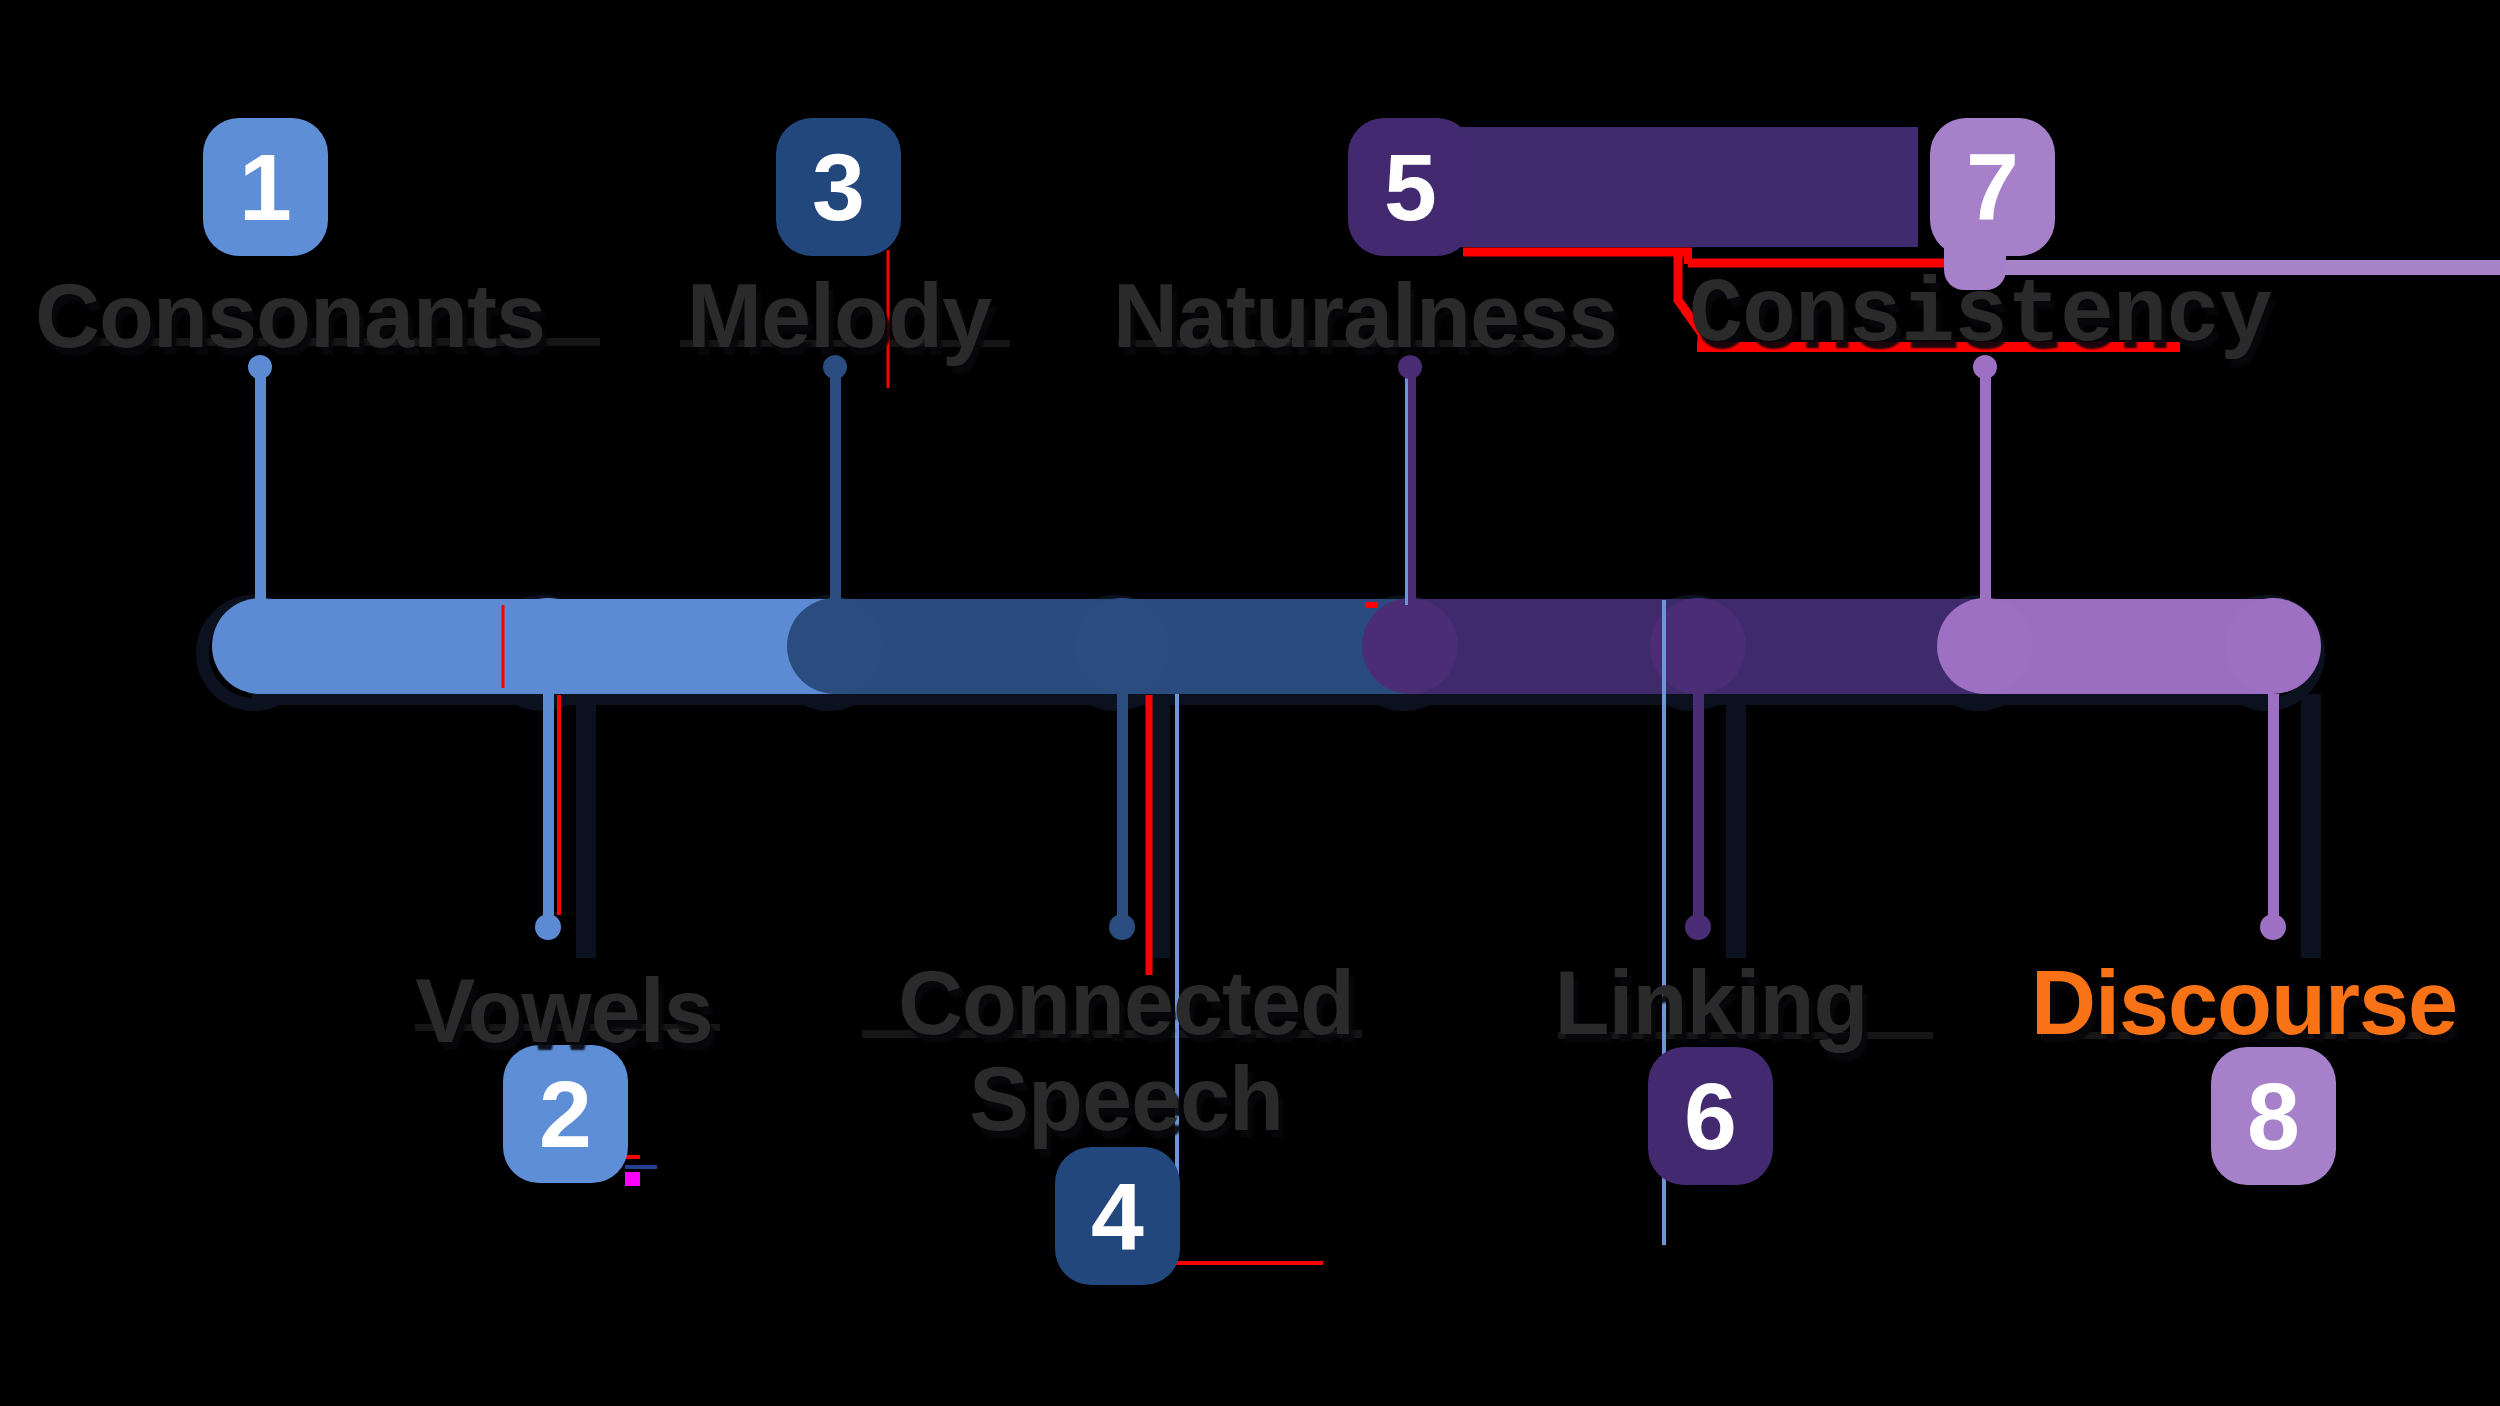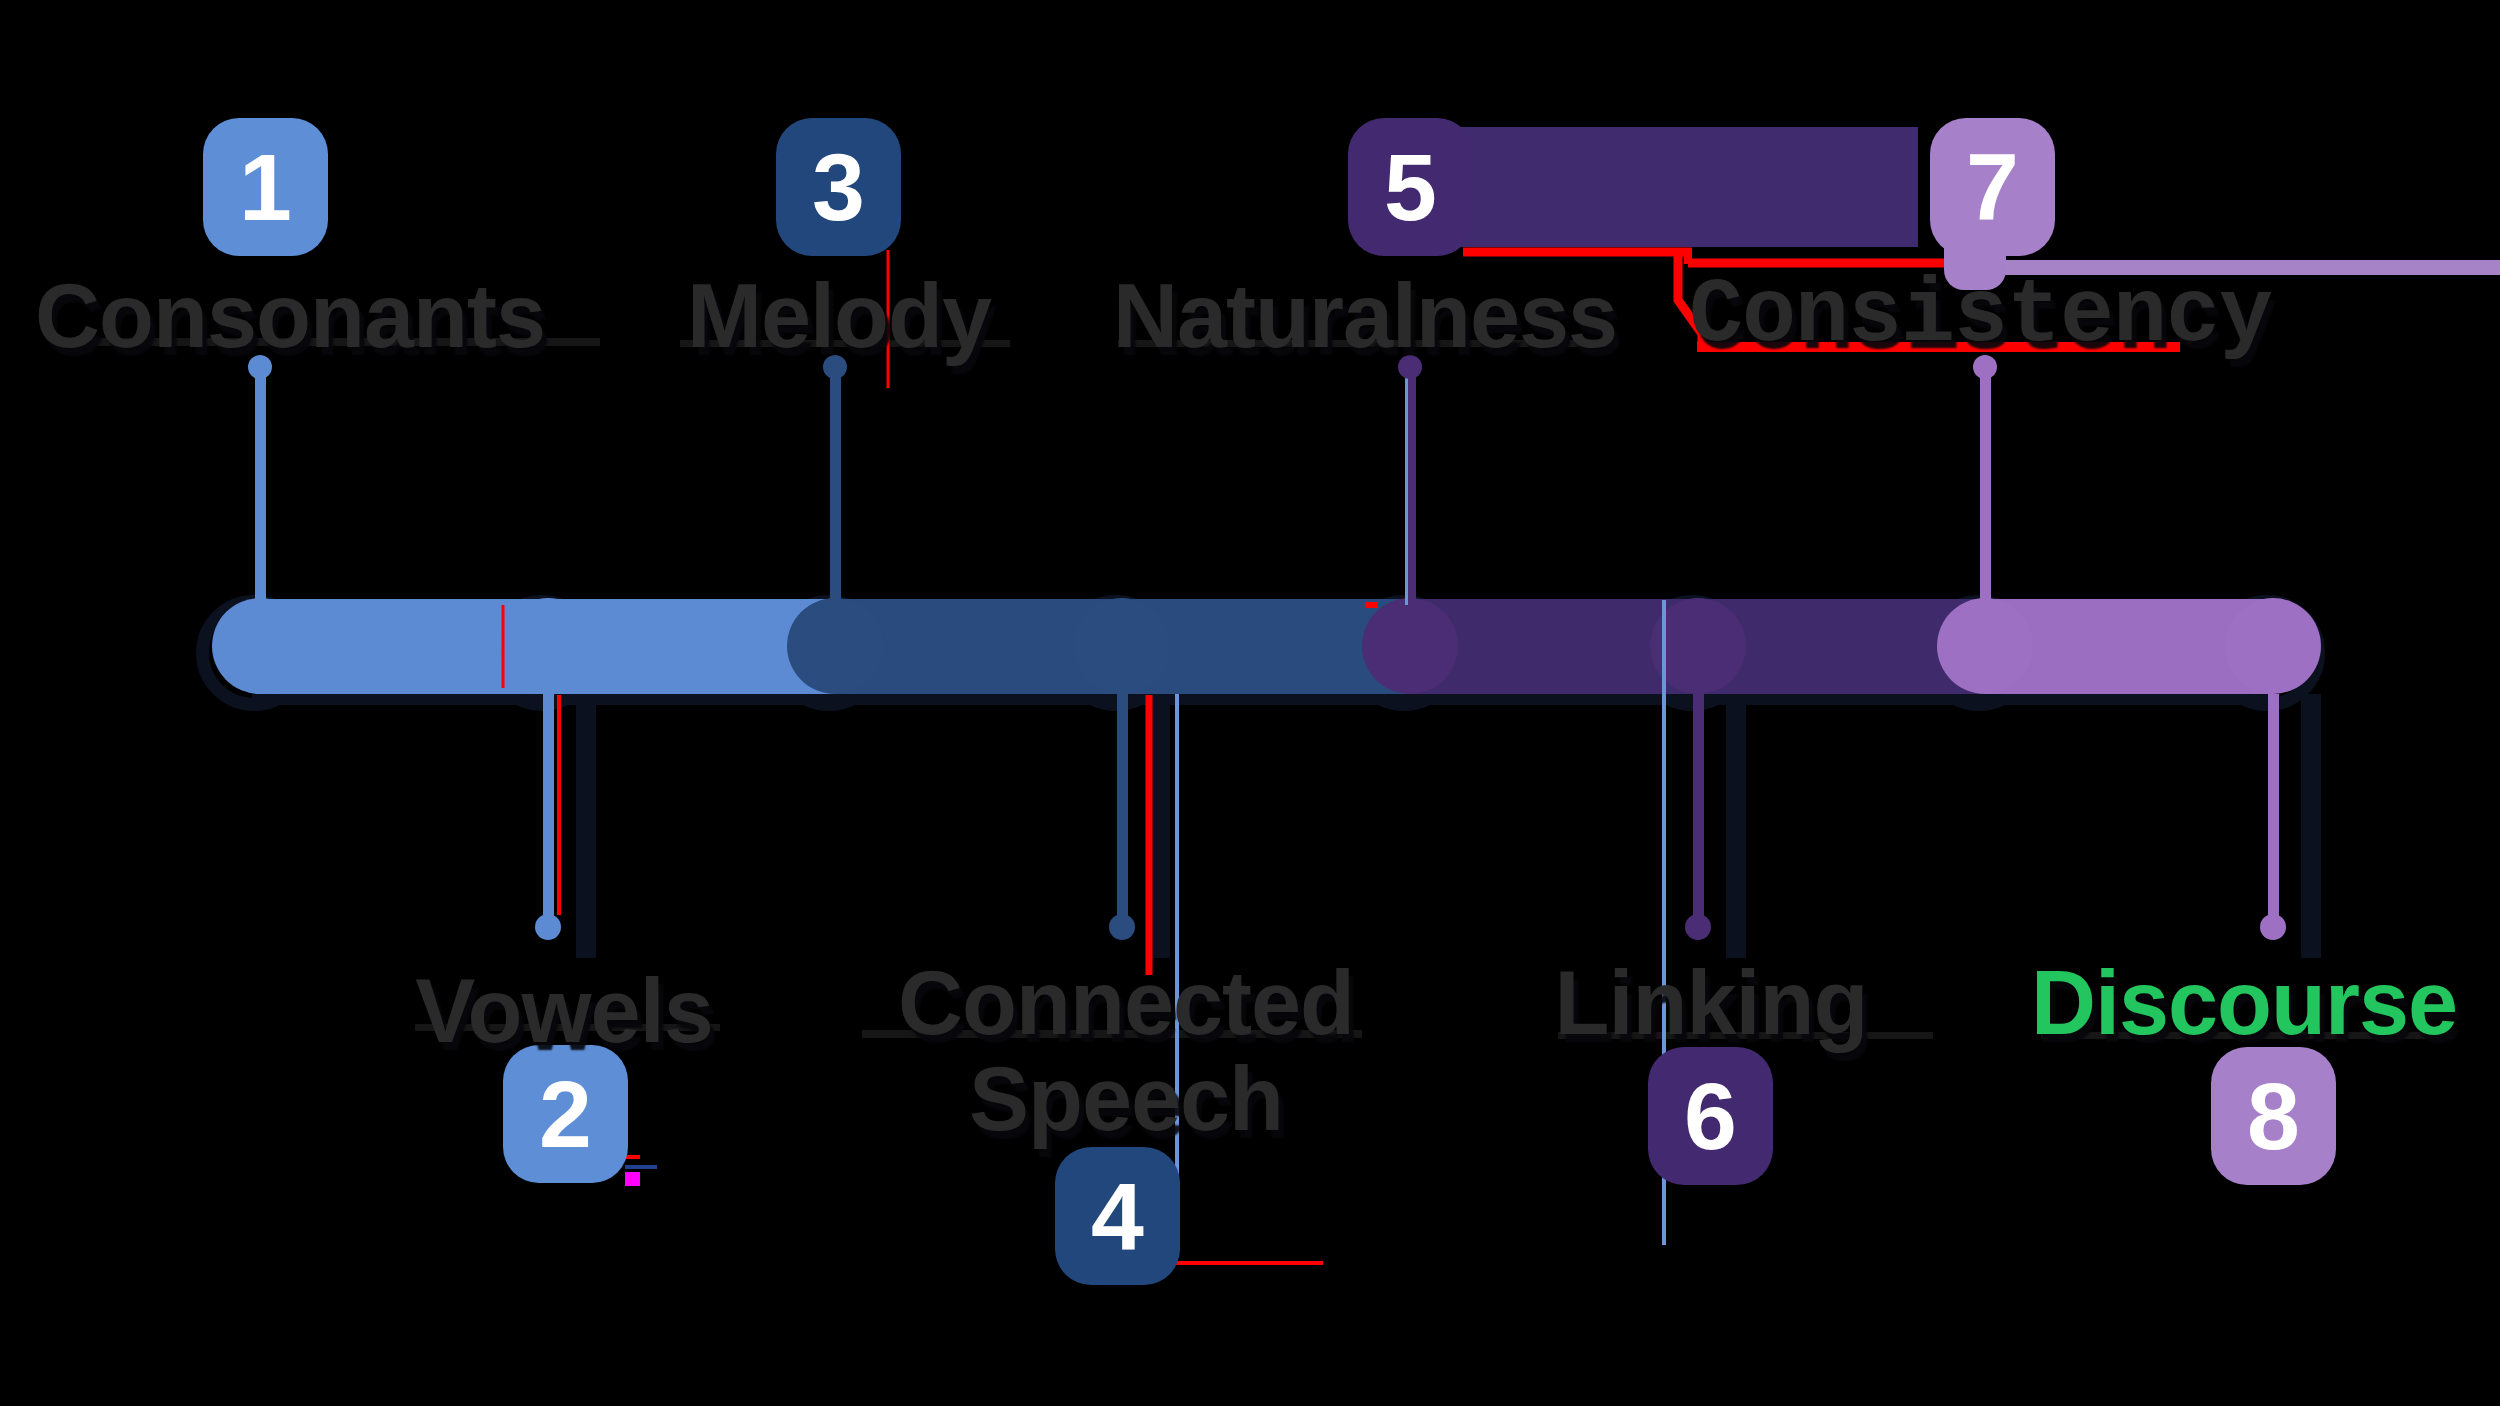--- a/index.html
+++ b/index.html
@@ -142,15 +142,15 @@
     <div class="label" style="left: 1689px; top: 268px; width: 560px; color: rgb(42, 42, 42); font-family: Liberation Mono, monospace;">Consistency</div>
 
     <div class="ring" style="left: 2209px; top: 595px;"></div>
     <div class="stem-shadow" style="left: 2301px; top: 694px; height: 264px;"></div>
     <div class="circle" style="left: 2225px; background: rgb(158, 112, 196);"></div>
     <div class="stem" style="left: 2268px; background: rgb(158, 112, 196); top: 694px; height: 236px;"></div>
     <div class="dot" style="background: rgb(158, 112, 196); left: 2260px; top: 914px; width: 26px; height: 26px;"></div>
     <div class="badge" style="left: 2211px; top: 1047px; background: rgb(167, 128, 202);">
       <span class="num" style="color: rgb(255, 255, 255);">8</span>
     </div>
-    <div class="label" style="left: 2014px; top: 955px; width: 460px; color: #22c55e;">Discourse</div>
+    <div class="label" style="left: 2014px; top: 955px; width: 460px; color: #f97316;">Discourse</div>
     <div class="underline" style="left: 2041px; top: 1032px; width: 412px; height: 7px;"></div>
   </div>
 
 </body></html>

